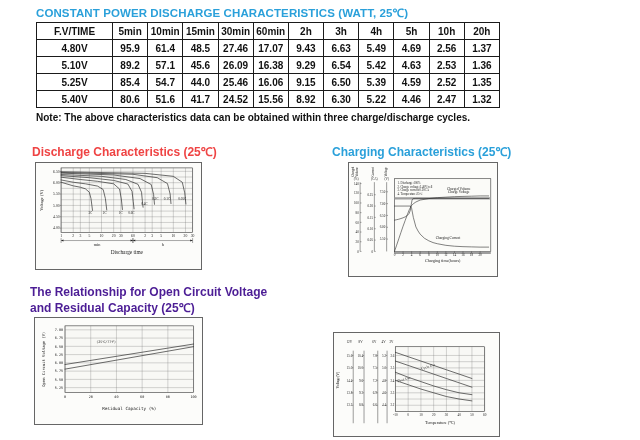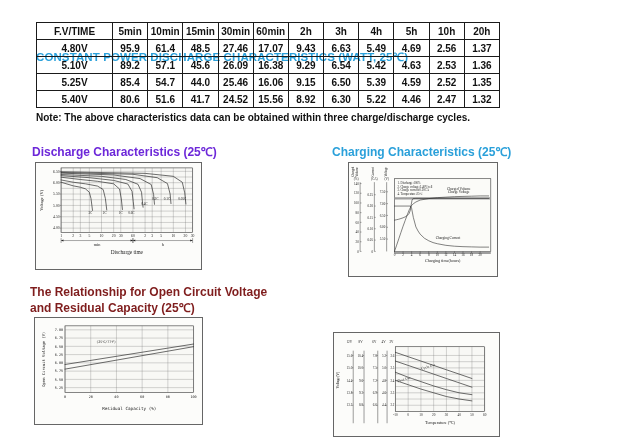--- a/index.html
+++ b/index.html
@@ -12,21 +12,21 @@
   .power-table th,.power-table td{border:1px solid #1a1a1a;font-size:10px;font-weight:700;
                text-align:center;padding:1.5px 0;line-height:13px;color:#111;}
   .note{position:absolute;left:36px;top:112px;font-size:10px;font-weight:700;color:#111;}
   .chart-title{position:absolute;font-size:12px;font-weight:600;color:#2AA0DA;line-height:15.5px;}
   .panel{position:absolute;background:#fcfcfa;border:1px solid #666;box-sizing:border-box;}
   .panel svg{display:block;width:100%;height:100%;}
 </style>
 </head>
 <body>
 
-<div class="main-title accent" style="color: rgb(42, 160, 218); margin-top: 44px;">CONSTANT POWER DISCHARGE CHARACTERISTICS (WATT, 25℃)</div>
+<div class="main-title accent" style="color: rgb(42, 160, 218);">CONSTANT POWER DISCHARGE CHARACTERISTICS (WATT, 25℃)</div>
 
 <table class="power-table" id="power-table">
   <colgroup>
       <col style="width:76px">
     </colgroup>
   <thead>
       <tr>
         <th>F.V/TIME</th>
         <th>5min</th>
         <th>10min</th>
@@ -96,21 +96,21 @@
         <td>5.22</td>
         <td>4.46</td>
         <td>2.47</td>
         <td>1.32</td>
       </tr>
     </tbody>
 </table>
 
 <div class="note">Note: The above characteristics data can be obtained within three charge/discharge cycles.</div>
 
-<div class="chart-title accent" style="left: 32px; top: 145px; color: #6d28d9;">Discharge Characteristics (25℃)</div>
+<div class="chart-title accent" style="left: 32px; top: 145px; color: #ef4444;">Discharge Characteristics (25℃)</div>
 <div class="panel" style="left:35px;top:162px;width:167px;height:108px;">
   <svg id="svg-discharge" viewBox="0 0 167 108">
       <rect x="25" y="5" width="134" height="66" fill="#f8f8f5" stroke="#333" stroke-width="0.6"></rect>
       <line x1="25" y1="66.36842105263158" x2="159" y2="66.36842105263158" stroke="#6f6f6f" stroke-width="0.3"></line>
       <line x1="25" y1="60.578947368421055" x2="159" y2="60.578947368421055" stroke="#6f6f6f" stroke-width="0.3"></line>
       <line x1="25" y1="54.78947368421052" x2="159" y2="54.78947368421052" stroke="#6f6f6f" stroke-width="0.3"></line>
       <line x1="25" y1="49" x2="159" y2="49" stroke="#6f6f6f" stroke-width="0.3"></line>
       <line x1="25" y1="43.21052631578948" x2="159" y2="43.21052631578948" stroke="#6f6f6f" stroke-width="0.3"></line>
       <line x1="25" y1="37.42105263157895" x2="159" y2="37.42105263157895" stroke="#6f6f6f" stroke-width="0.3"></line>
       <line x1="25" y1="31.631578947368425" x2="159" y2="31.631578947368425" stroke="#6f6f6f" stroke-width="0.3"></line>
@@ -274,21 +274,21 @@
       <line x1="115.6888888888889" y1="90" x2="115.6888888888889" y2="91.5" stroke="#222" stroke-width="0.4"></line>
       <text x="115.6888888888889" y="95" font-size="3.4" text-anchor="middle" fill="#1b1b1b" font-family="&quot;Liberation Serif&quot;,serif">16</text>
       <line x1="124.4" y1="90" x2="124.4" y2="91.5" stroke="#222" stroke-width="0.4"></line>
       <text x="124.4" y="95" font-size="3.4" text-anchor="middle" fill="#1b1b1b" font-family="&quot;Liberation Serif&quot;,serif">18</text>
       <line x1="133.1111111111111" y1="90" x2="133.1111111111111" y2="91.5" stroke="#222" stroke-width="0.4"></line>
       <text x="133.1111111111111" y="95" font-size="3.4" text-anchor="middle" fill="#1b1b1b" font-family="&quot;Liberation Serif&quot;,serif">20</text>
       <text x="95" y="100.5" font-size="4.2" text-anchor="middle" fill="#1b1b1b" font-family="&quot;Liberation Serif&quot;,serif">Charging time(hours)</text>
     </svg>
 </div>
 
-<div class="chart-title accent" style="left: 30px; top: 285px; color: #7f1d1d;">
+<div class="chart-title accent" style="left: 30px; top: 285px; color: #4c1d95;">
   <div>The Relationship for Open Circuit Voltage</div>
   <div>and Residual Capacity (25℃)</div>
 </div>
 <div class="panel" style="left:34px;top:317px;width:169px;height:108px;">
   <svg id="svg-ocv" viewBox="0 0 169 108">
       <rect x="30" y="8" width="131" height="68" fill="#f8f8f5" stroke="#333" stroke-width="0.6"></rect>
       <line x1="30" y1="12.039603960396043" x2="161" y2="12.039603960396043" stroke="#6f6f6f" stroke-width="0.3"></line>
       <text x="28" y="13.239603960396042" font-size="3.5" text-anchor="end" fill="#1b1b1b" font-family="&quot;DejaVu Sans Mono&quot;,monospace">7.00</text>
       <line x1="30" y1="20.455445544554458" x2="161" y2="20.455445544554458" stroke="#6f6f6f" stroke-width="0.3"></line>
       <text x="28" y="21.655445544554457" font-size="3.5" text-anchor="end" fill="#1b1b1b" font-family="&quot;DejaVu Sans Mono&quot;,monospace">6.75</text>

